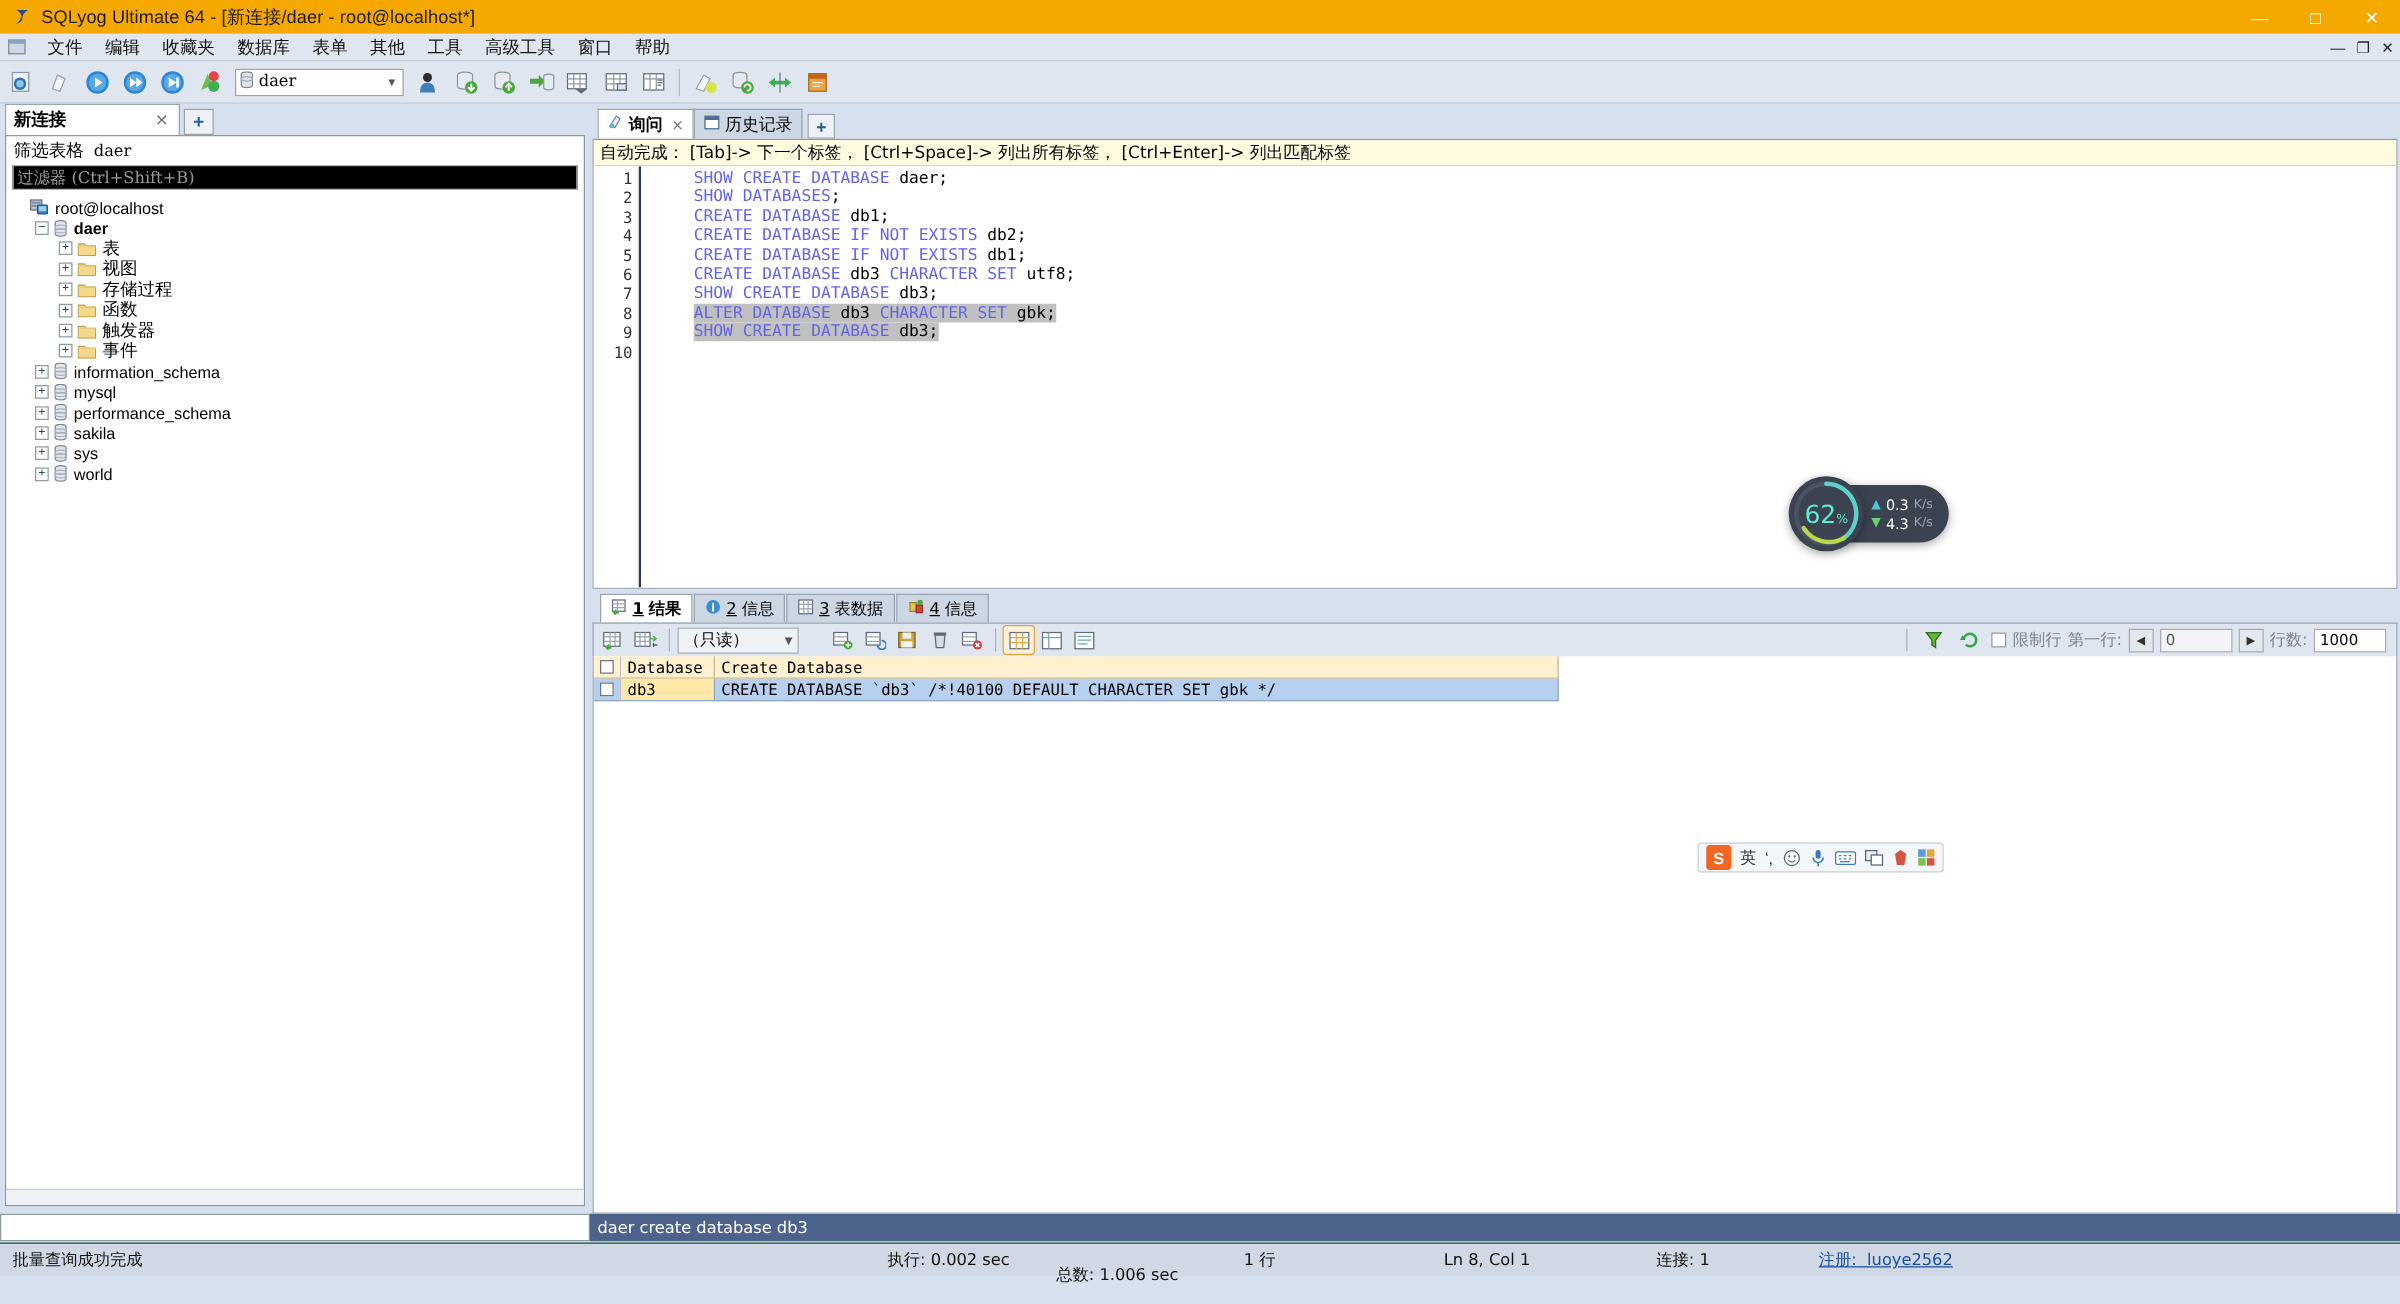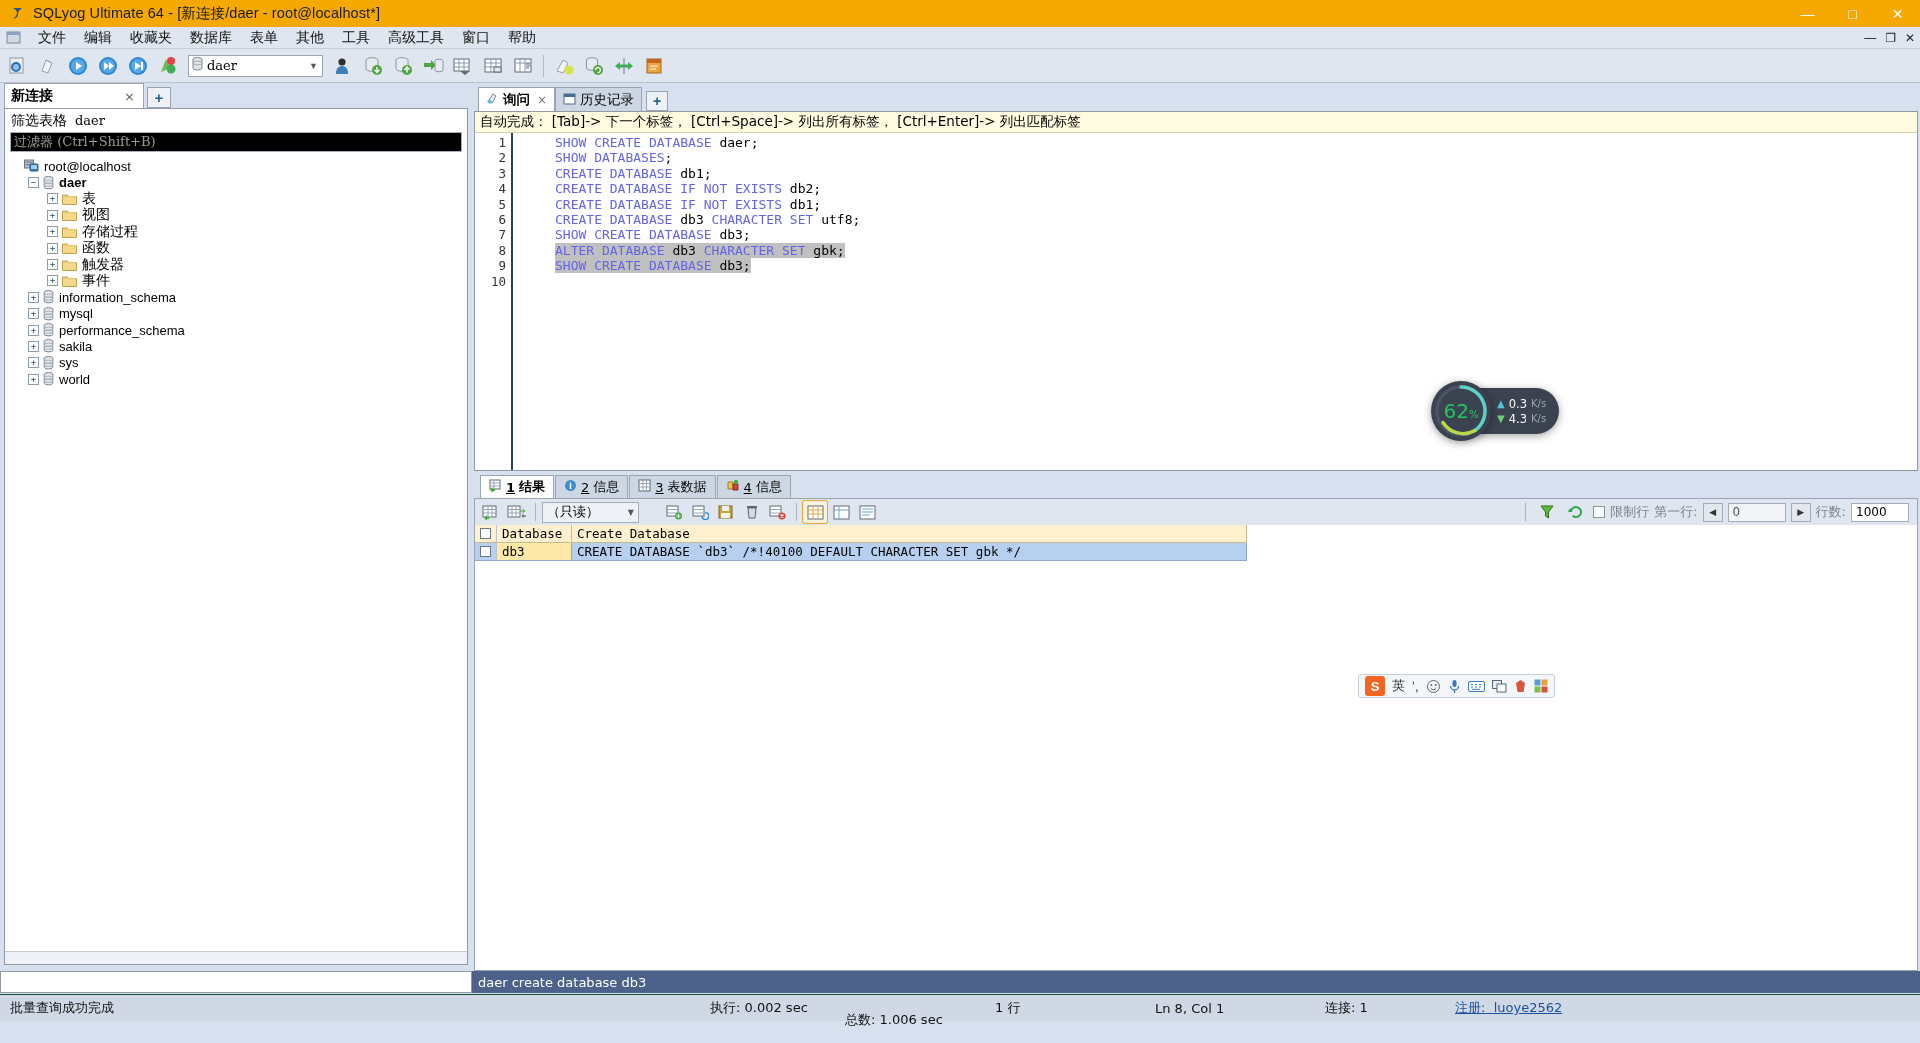--- a/index.html
+++ b/index.html
@@ -240,21 +240,21 @@
   #netwidget {
     position:absolute; left:1437px; top:388px; width:122px; height:46px;
     background:#3b4250; border-radius:23px; display:flex; align-items:center;
     box-shadow:0 2px 8px rgba(0,0,0,.35);
   }
   #netwidget .ring {
     position:absolute; left:-6px; top:-7px; width:60px; height:60px; border-radius:50%;
     background:#3b4250; display:flex; align-items:center; justify-content:center;
     box-shadow:0 2px 8px rgba(0,0,0,.35);
   }
-  #netwidget .pct { color:#22c55e; font-size:20px; font-family:"DejaVu Sans", sans-serif; }
+  #netwidget .pct { color:#5eead4; font-size:20px; font-family:"DejaVu Sans", sans-serif; }
   #netwidget .pct small { font-size:10px; }
   #netwidget .rates { margin-left:60px; display:flex; flex-direction:column; gap:1px; }
   #netwidget .rate { display:flex; align-items:center; gap:4px; color:#fff; font-size:11.5px;
                      font-family:"DejaVu Sans", sans-serif; }
   #netwidget .rate .unit { color:#9aa3b0; font-size:10px; }
   #netwidget .arrowup { color:#4fc3d9; font-size:10px; }
   #netwidget .arrowdn { color:#68d36e; font-size:10px; }
 
   
   #imebar {

